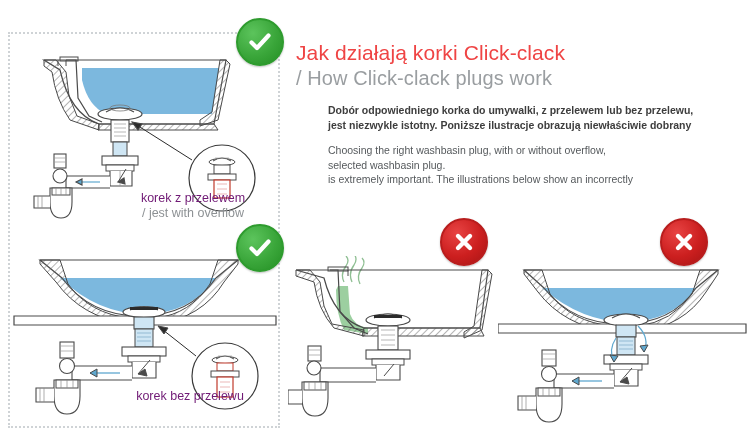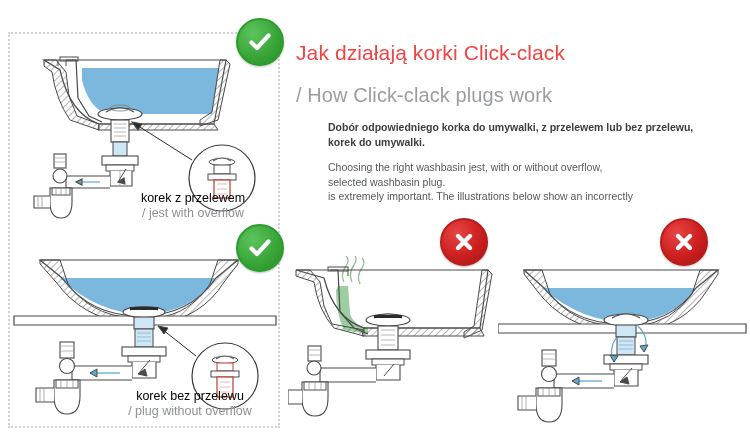--- a/index.html
+++ b/index.html
@@ -46,35 +46,35 @@
   #badge-bad-2{left:660px;top:218px;}
 
   
   .text-block{position:absolute;left:296px;top:40px;width:420px;}
   .title-pl{
     font-size:21px; line-height:25px; color:#ef4444; font-weight:400;
     letter-spacing:.1px; white-space:nowrap;
   }
   .title-en{
     font-size:20px; line-height:25px; color:#9a9ea1; font-weight:300;
-    letter-spacing:.1px; white-space:nowrap; margin-top:18px;
+    letter-spacing:.1px; white-space:nowrap; margin-top:1px;
   }
   .para-pl{
     margin-top:12px;
     font-size:10.5px; line-height:14.5px; color:#3d3d3d; font-weight:700;
   }
   .para-en{
     margin-top:11px;
     font-size:10.5px; line-height:14.5px; color:#55595c; font-weight:400;
   }
   .para-pl div, .para-en div{white-space:nowrap;padding-left:32px;}
 
   
   .caption{position:absolute;text-align:center;width:180px;}
-  .caption .pl{font-size:12.5px;color:#000000;line-height:15px;}
+  .caption .pl{font-size:12.5px;color:#701a75;line-height:15px;}
   .caption .en{font-size:12.5px;color:#8d9194;line-height:15px;}
   #caption-1{left:103px;top:191px;}
   #caption-2{left:100px;top:389px;text-align:center;}
 
   
   .diagram{position:absolute;}
   #diagram-overflow{left:14px;top:36px;width:262px;height:190px;}
   #diagram-nooverflow{left:10px;top:238px;width:270px;height:190px;}
   #diagram-bad-overflow{left:288px;top:256px;width:210px;height:180px;}
   #diagram-bad-nooverflow{left:498px;top:256px;width:252px;height:180px;}
@@ -367,32 +367,31 @@
       <path d="M7,7 L19,19 M19,7 L7,19" stroke="#ffffff" stroke-width="4.4" fill="none" stroke-linecap="round"></path>
     </svg>
   </div>
 
   <div class="caption" id="caption-1">
     <div class="pl">korek z przelewem</div>
     <div class="en">/ jest with overflow</div>
   </div>
   <div class="caption" id="caption-2">
     <div class="pl">korek bez przelewu</div>
-    <div class="en">/ plug without overflow</div>
   </div>
 
   <div class="text-block">
     <div class="title-pl">Jak działają korki Click-clack</div>
     <div class="title-en">/ How Click-clack plugs work</div>
 
     <div class="para-pl">
       <div>Dobór odpowiedniego korka do umywalki, z przelewem lub bez przelewu,</div>
-      <div>korek do umywalki.</div>
+      <div>jest niezwykle istotny. Poniższe ilustracje obrazują niewłaściwie dobrany</div>
     </div>
 
     <div class="para-en">
-      <div>Choosing the right washbasin jest, with or without overflow,</div>
+      <div>Choosing the right washbasin plug, with or without overflow,</div>
       <div>selected washbasin plug.</div>
       <div>is extremely important. The illustrations below show an incorrectly</div>
     </div>
   </div>
 
 </div>
 
 </body></html>

